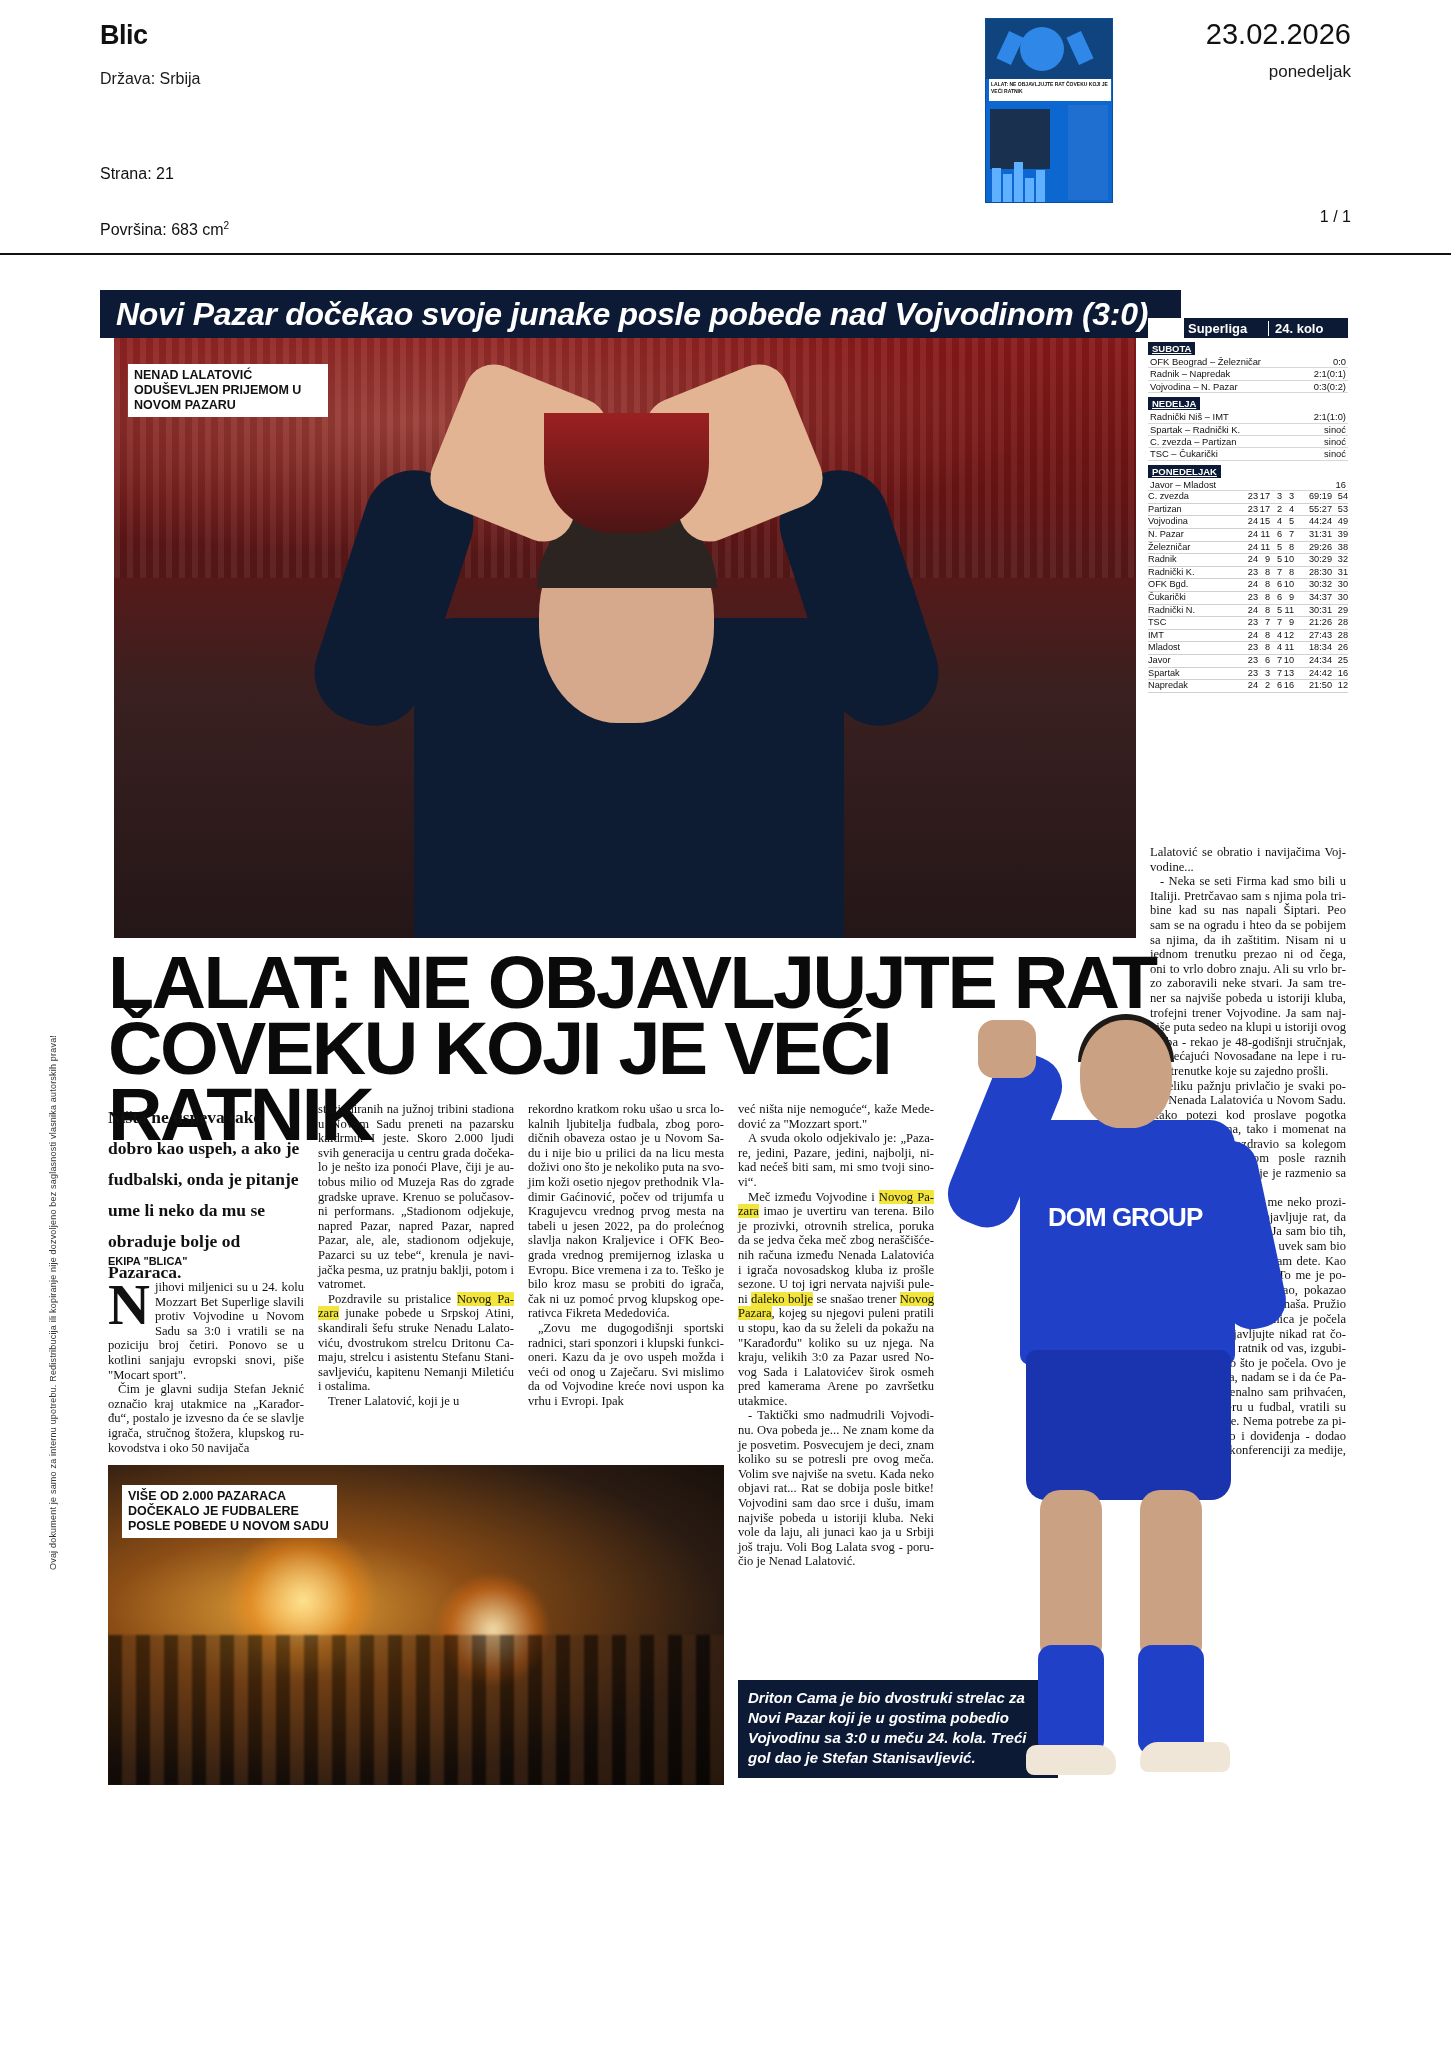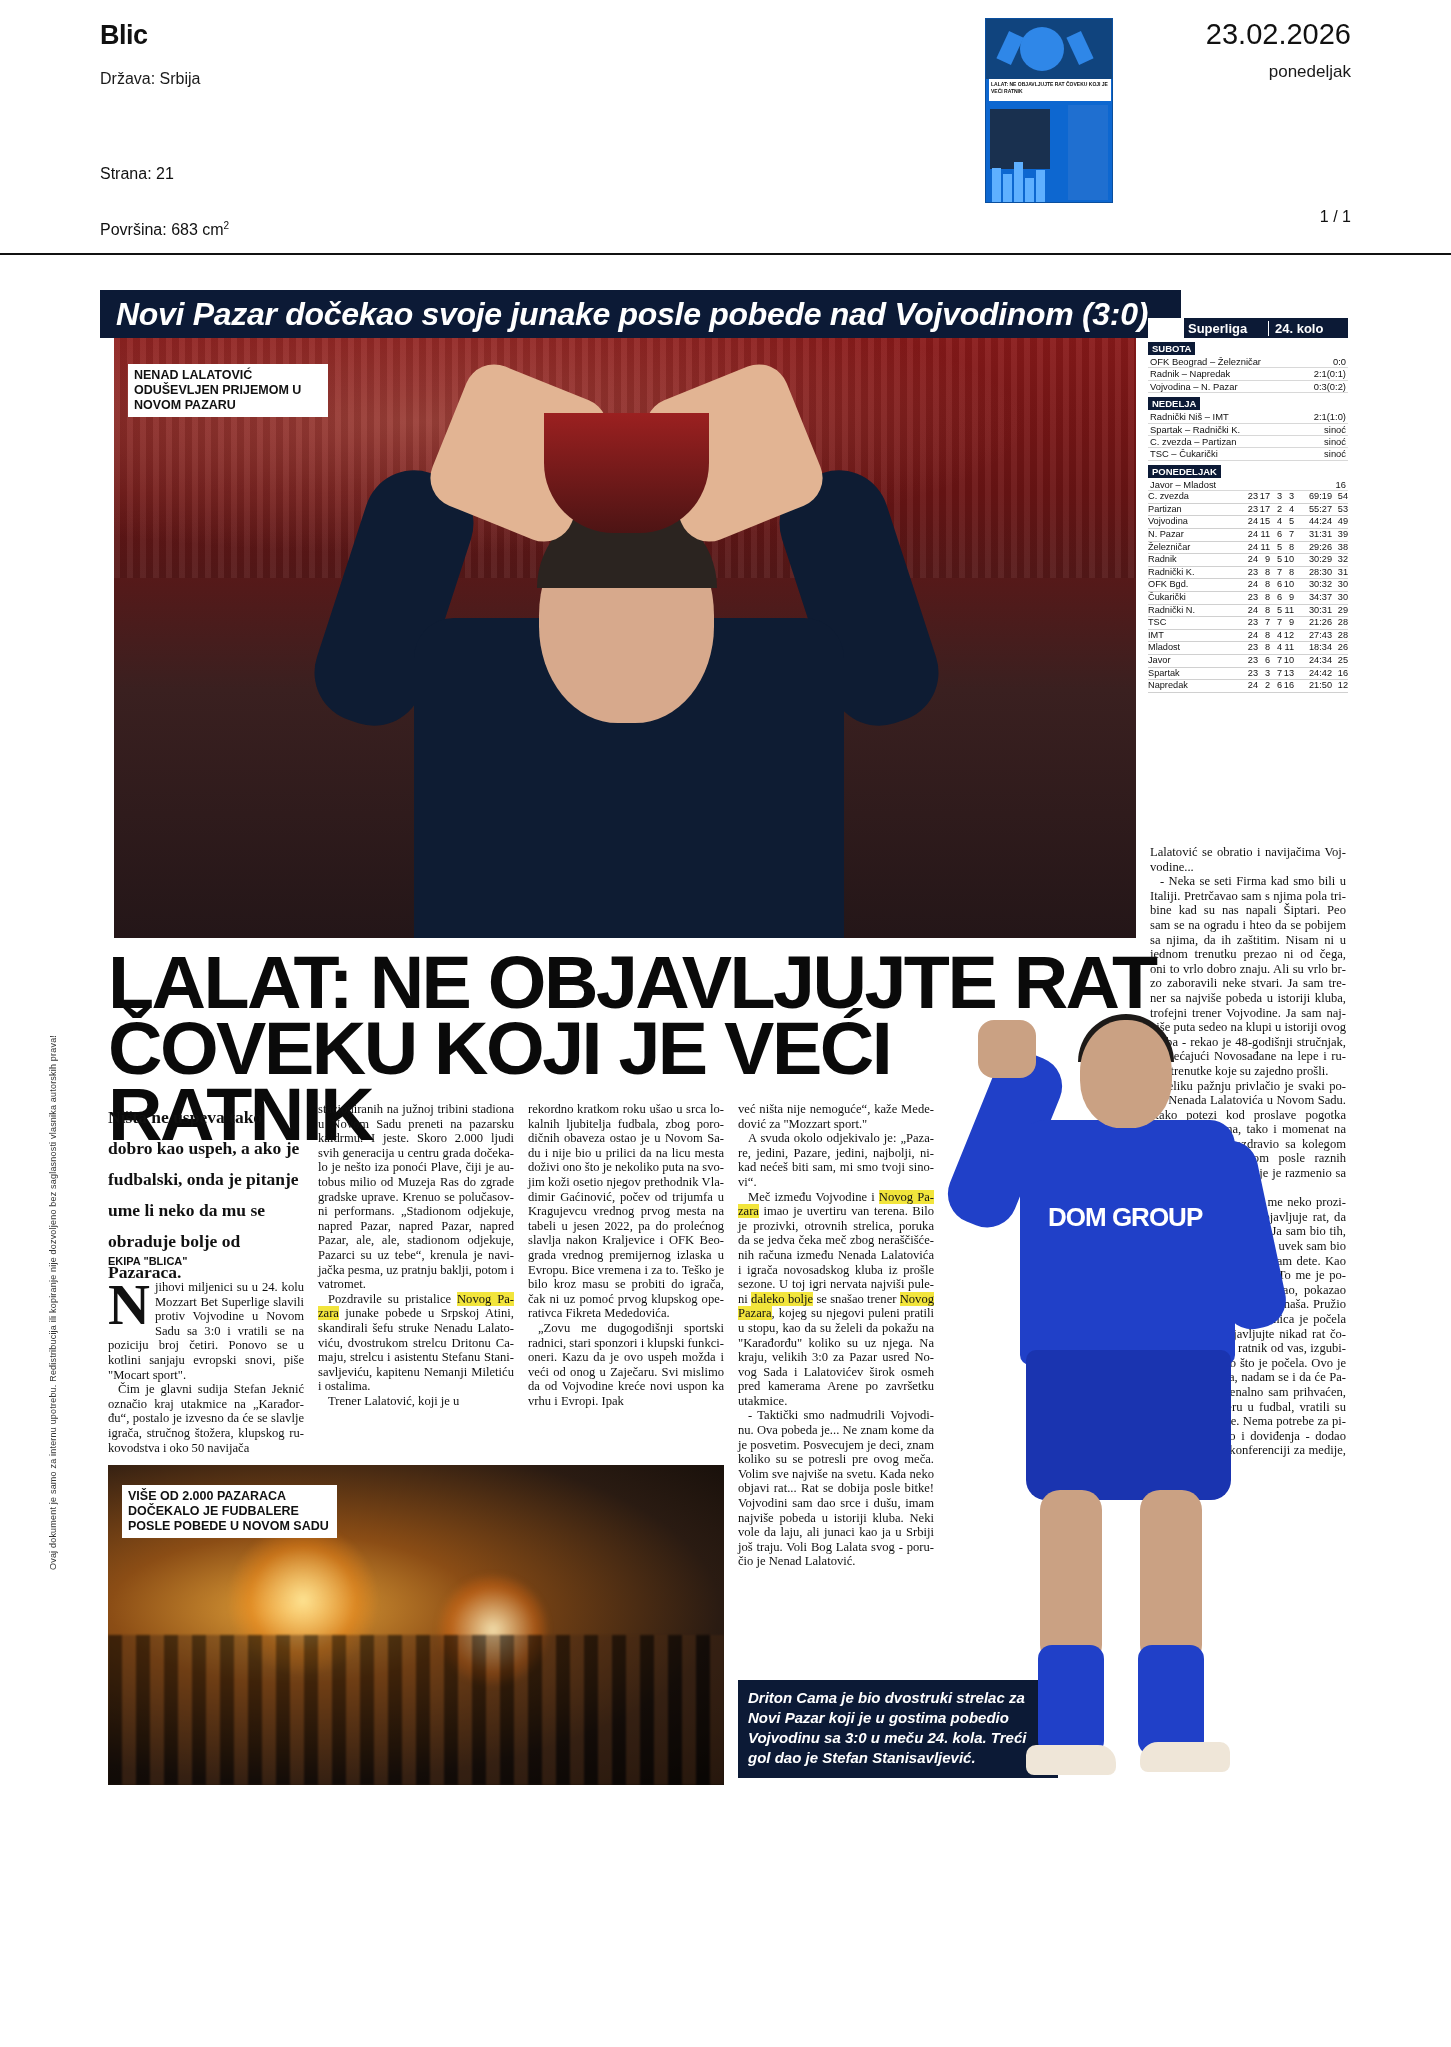--- a/index.html
+++ b/index.html
@@ -122,21 +122,21 @@
   .player .sockL { position:absolute; left:78px; top:655px; width:66px; height:110px; background:#2040c8; border-radius:14px; }
   .player .sockR { position:absolute; left:178px; top:655px; width:66px; height:110px; background:#2040c8; border-radius:14px; }
   .player .bootL { position:absolute; left:66px; top:755px; width:90px; height:30px; background:#efe6d8; border-radius:10px 18px 8px 8px; }
   .player .bootR { position:absolute; left:180px; top:752px; width:90px; height:30px; background:#efe6d8; border-radius:18px 10px 8px 8px; }
 
   
   .table-box { position:absolute; left:1048px; top:28px; width:200px; background:#fff; }
   .tb-header { display:flex; background:#0c1a36; color:#fff; font-family:"Liberation Sans", sans-serif; font-weight:bold; font-size:13px; height:20px; align-items:center;margin-left:36px; }
   .tb-header .l { flex:1; padding-left:4px; }
   .tb-header .r { width:80px; border-left:1px solid #fff; padding-left:6px; }
-  .tb-day { background:#0c1a36; color:#fff; font-family:"Liberation Sans", sans-serif; font-weight:bold; font-size:9.5px; padding:1px 4px; display:inline-block; margin-top:3px; }
+  .tb-day { background:#0c1a36; color:#fff; font-family:"Liberation Sans", sans-serif; font-weight:bold; font-size:9.5px; padding:1px 4px; display:inline-block; margin-top:3px;text-decoration:underline; }
   .tb-row { display:flex; justify-content:space-between; font-family:"Liberation Sans", sans-serif; font-size:9.4px; line-height:11.4px; border-bottom:.5px solid #d8d8d8; padding:0 2px; }
   .tb-row .nm { white-space:nowrap; overflow:hidden; }
   .tb-row .sc { white-space:nowrap; }
   .st-row { display:flex; font-family:"Liberation Sans", sans-serif; font-size:9.2px; line-height:11.6px; border-bottom:.5px solid #d0d0d0; }
   .st-row .team { flex:1; }
   .st-row .cells { width:104px; display:flex; justify-content:space-between; }
   .st-row .c { text-align:right; }
   .c-mp { width:14px; } .c-w { width:12px; } .c-d { width:12px; } .c-l { width:12px; } .c-gd { width:38px; } .c-pt { width:16px; }
 </style>
 </head>

